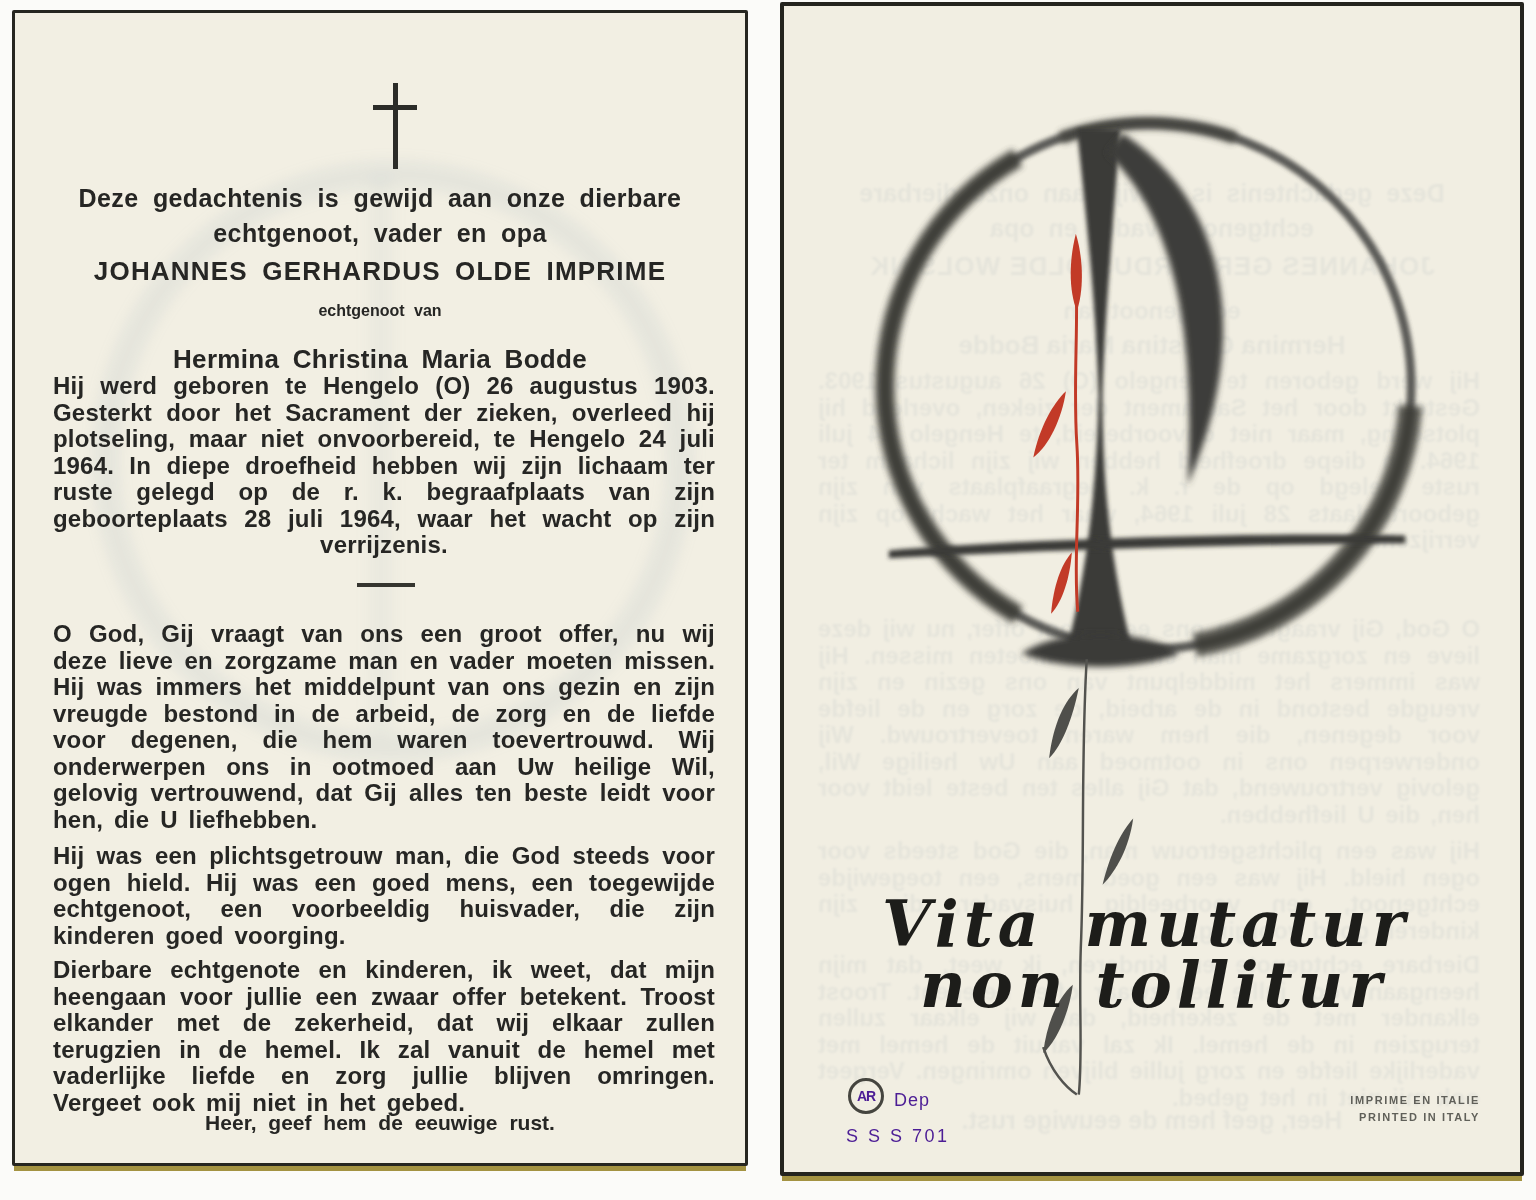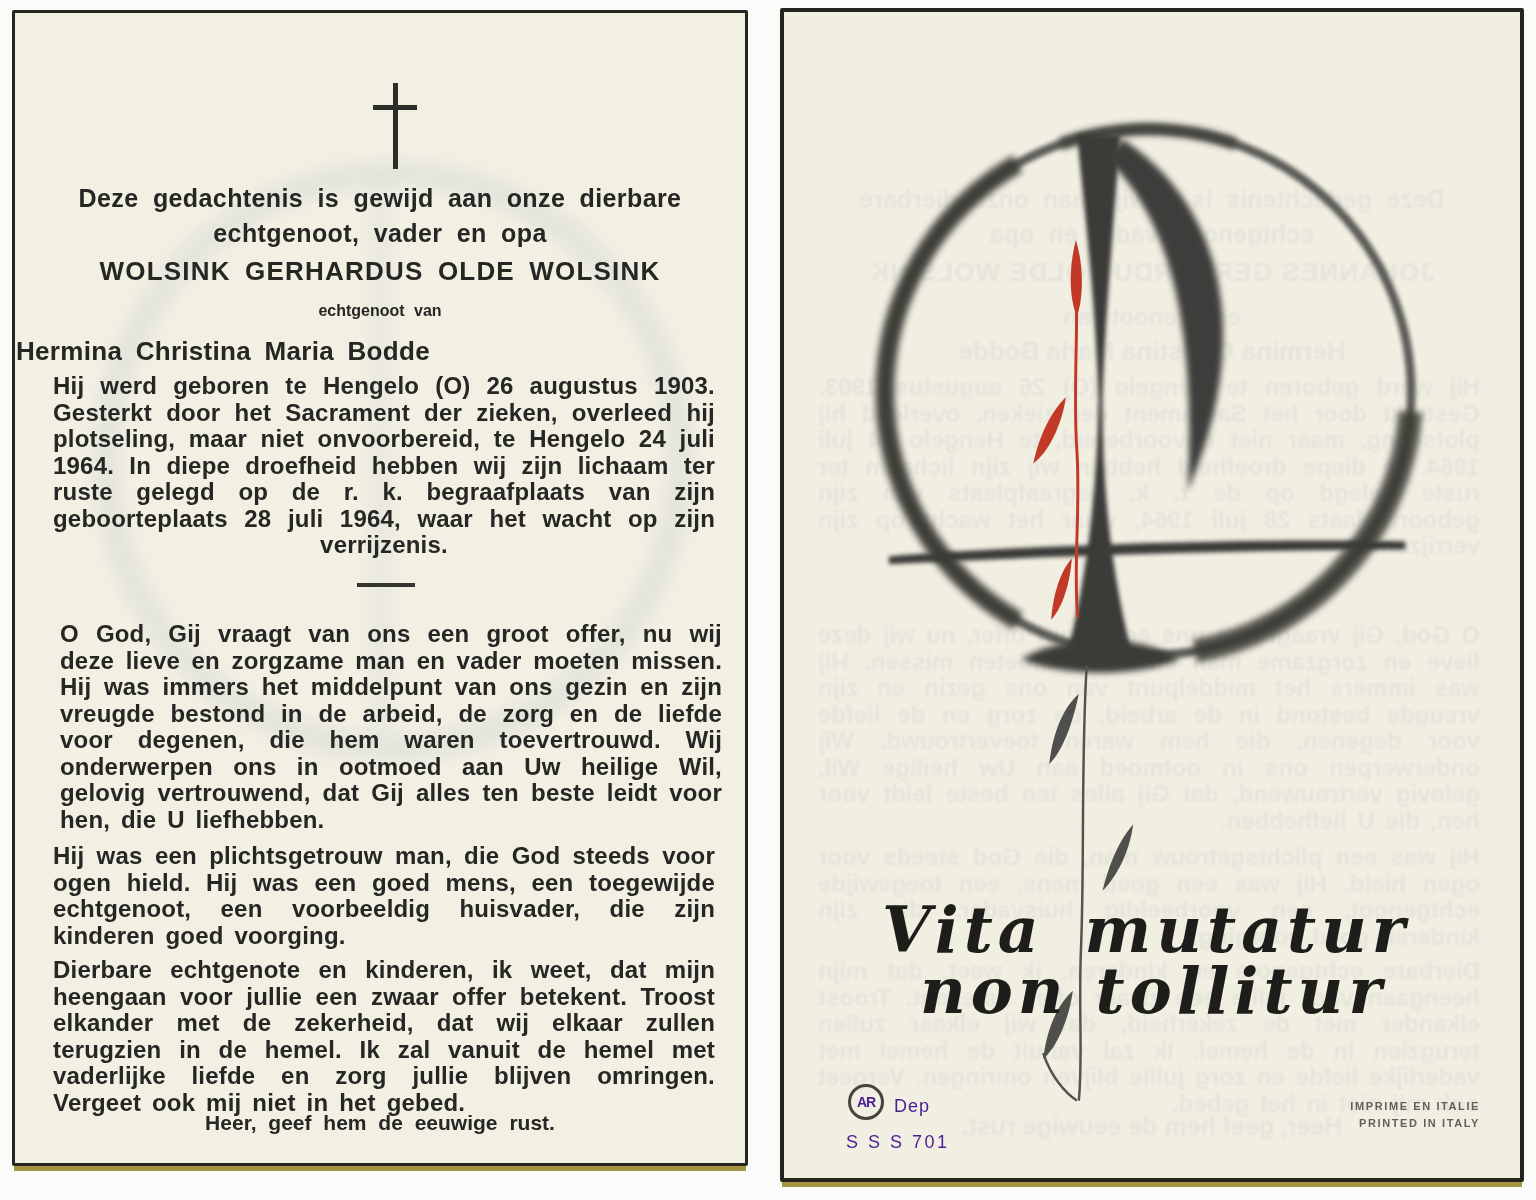--- a/index.html
+++ b/index.html
@@ -37,42 +37,42 @@
   }
   .name{
     position:absolute;left:0;right:0;top:243px;margin:0;
     font-size:26px;font-weight:700;text-align:center;letter-spacing:1.2px;word-spacing:6px;
   }
   .spouse-of{
     position:absolute;left:0;right:0;top:289px;margin:0;
     font-size:16px;font-weight:700;text-align:center;word-spacing:5px;
   }
   .spouse-name{
-    position:absolute;left:0;right:0;top:322px;margin:1px;
-    font-size:26px;font-weight:700;word-spacing:6px;letter-spacing:.3px;
+    position:absolute;left:0;right:0;top:322px;margin:9px;
+    font-size:26px;font-weight:700;text-align:center;word-spacing:6px;letter-spacing:.3px;
   }
   .para{
     position:absolute;left:38px;width:662px;margin:0;
     font-size:24px;font-weight:700;line-height:26.5px;
     text-align:justify;word-spacing:4px;letter-spacing:.2px;
   }
   .para.life{top:360px;text-align-last:center;}
   .divider{
     position:absolute;left:342px;top:570px;width:58px;height:4px;background:#35352f;
   }
-  .para.p2{top:608px;margin-left:7px;}
+  .para.p2{top:608px;}
   .para.p3{top:830px;}
   .para.p4{top:944px;}
   .closing{
     position:absolute;left:0;right:0;top:1098px;margin:0;
     font-size:21px;font-weight:700;text-align:center;word-spacing:6px;
   }
   
   .card.back{
-    left:780px;top:8px;width:744px;height:1174px;
+    left:780px;top:2px;width:744px;height:1174px;
     background:var(--back-paper,#f1eee2);
     border:4px solid #24241e;
     box-sizing:border-box;
   }
   .ghost{
     position:absolute;inset:0;
     transform:scaleX(-1);
     opacity:.085;color:#6f8496;
     filter:blur(1.3px);
     font-weight:700;
@@ -115,21 +115,21 @@
 
   <section class="card front">
     <div class="ghost-ring"></div>
 
     <svg class="cross" viewBox="0 0 44 86" aria-hidden="true">
       <rect x="20" y="0" width="5" height="86"></rect>
       <rect x="0" y="22" width="44" height="5"></rect>
     </svg>
 
     <p class="intro">Deze gedachtenis is gewijd aan onze dierbare echtgenoot, vader en opa</p>
-    <h1 class="name">WOLSINK GERHARDUS OLDE WOLSINK</h1>
+    <h1 class="name">JOHANNES GERHARDUS OLDE IMPRIME</h1>
     <p class="spouse-of">echtgenoot van</p>
     <h2 class="spouse-name">Hermina Christina Maria Bodde</h2>
 
     <p class="para life">Hij werd geboren te Hengelo (O) 26 augustus 1903. Gesterkt door het Sacrament der zieken, overleed hij plotseling, maar niet onvoorbereid, te Hengelo 24 juli 1964. In diepe droefheid hebben wij zijn lichaam ter ruste gelegd op de r. k. begraafplaats van zijn geboorteplaats 28 juli 1964, waar het wacht op zijn verrijzenis.</p>
     <div class="divider"></div>
     <p class="para p2">O God, Gij vraagt van ons een groot offer, nu wij deze lieve en zorgzame man en vader moeten missen. Hij was immers het middelpunt van ons gezin en zijn vreugde bestond in de arbeid, de zorg en de liefde voor degenen, die hem waren toevertrouwd. Wij onderwerpen ons in ootmoed aan Uw heilige Wil, gelovig vertrouwend, dat Gij alles ten beste leidt voor hen, die U liefhebben.</p>
     <p class="para p3">Hij was een plichtsgetrouw man, die God steeds voor ogen hield. Hij was een goed mens, een toegewijde echtgenoot, een voorbeeldig huisvader, die zijn kinderen goed voorging.</p>
     <p class="para p4">Dierbare echtgenote en kinderen, ik weet, dat mijn heengaan voor jullie een zwaar offer betekent. Troost elkander met de zekerheid, dat wij elkaar zullen terugzien in de hemel. Ik zal vanuit de hemel met vaderlijke liefde en zorg jullie blijven omringen. Vergeet ook mij niet in het gebed.</p>
     <p class="closing">Heer, geef hem de eeuwige rust.</p>
   </section>

